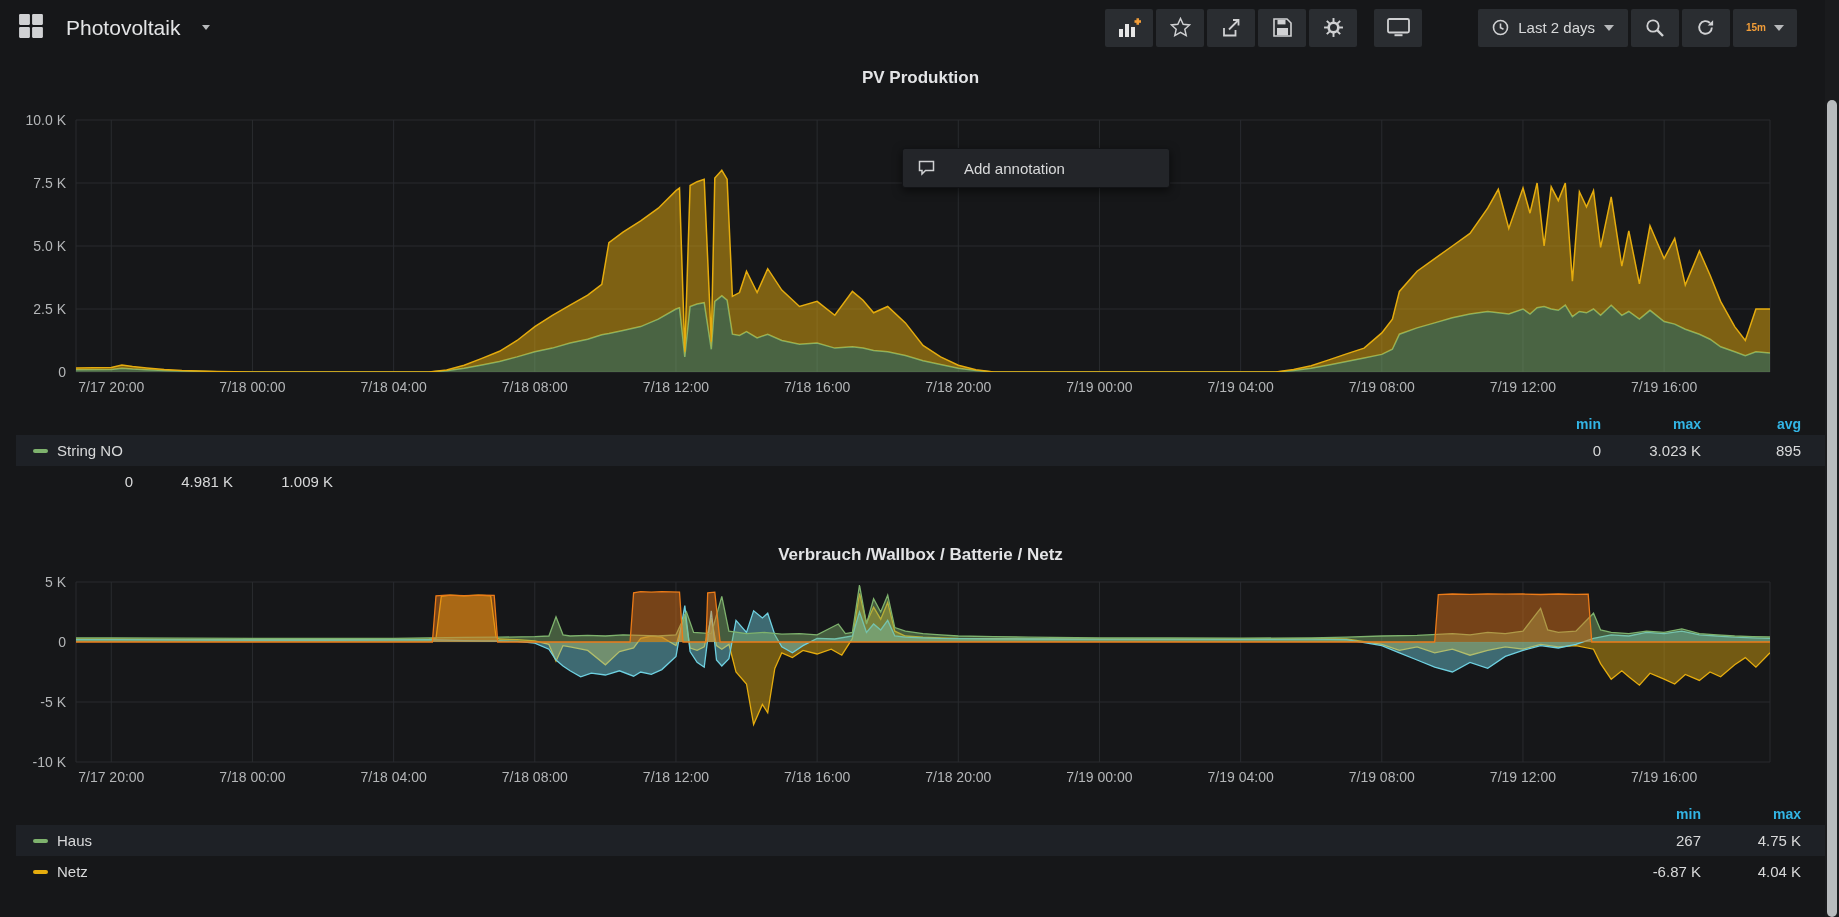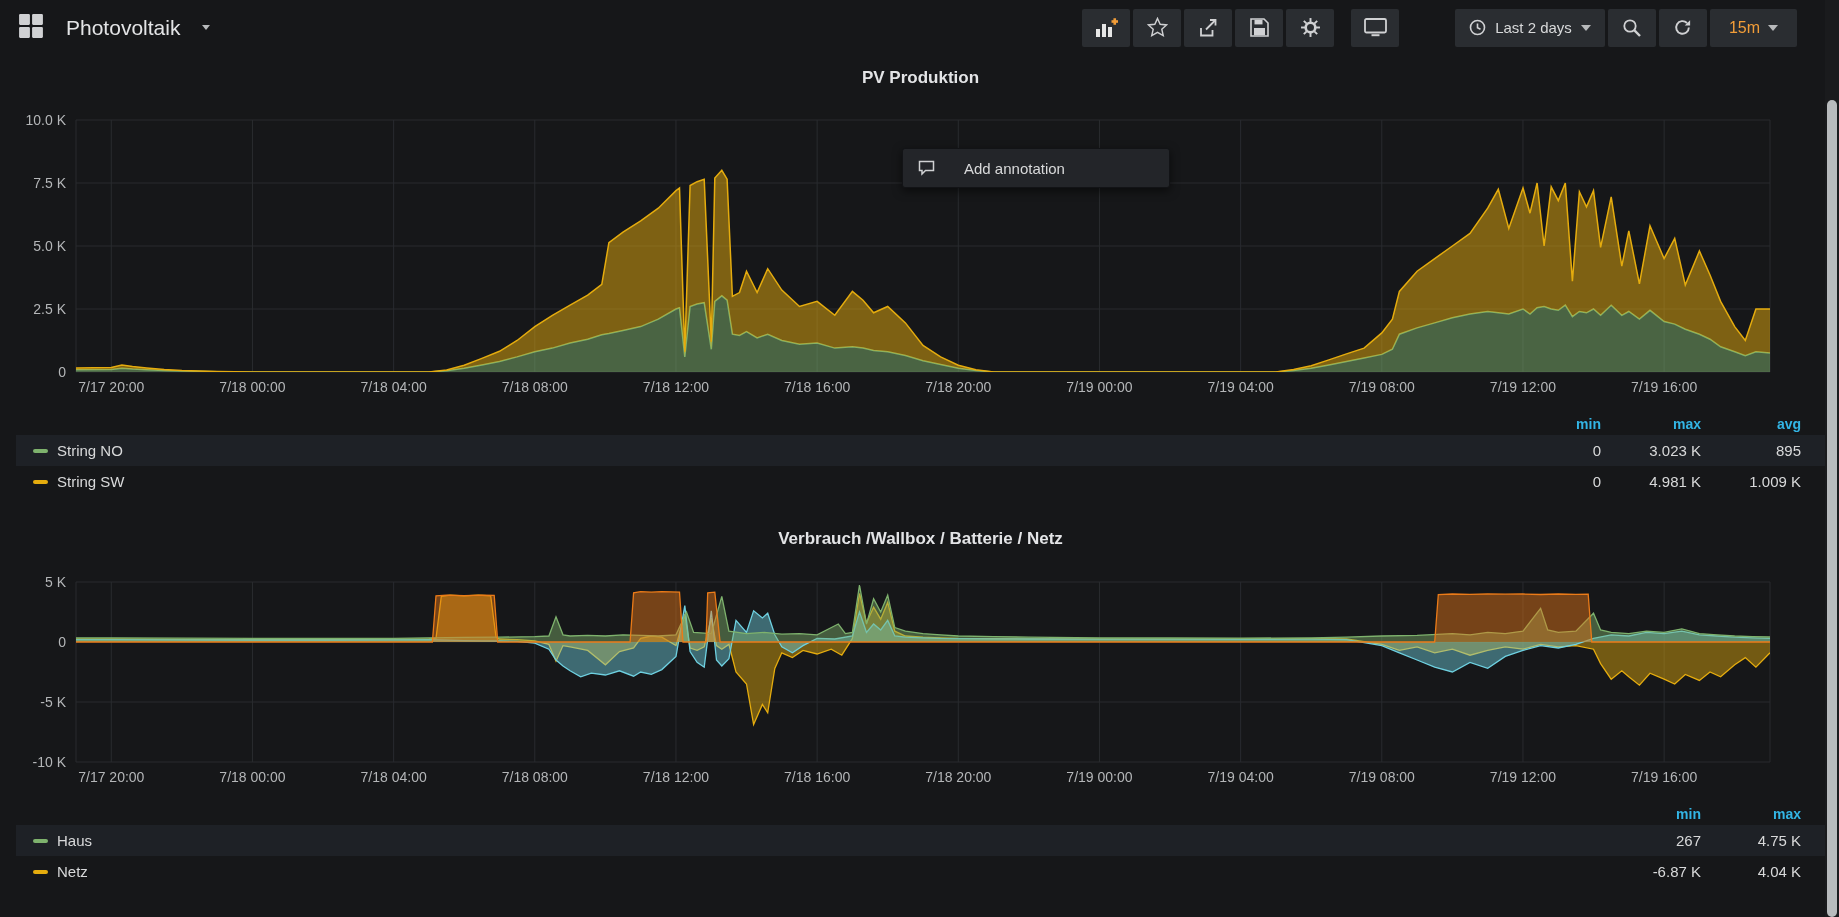--- a/index.html
+++ b/index.html
@@ -15,21 +15,21 @@
   .dash-title{font-size:21px;color:#e3e4e6;cursor:pointer;}
   .caret{width:0;height:0;border-left:5px solid transparent;border-right:5px solid transparent;
          border-top:6px solid #b7b9bb;display:inline-block;}
   .caret.small{border-left-width:4px;border-right-width:4px;border-top-width:5px;}
   .nav-right{display:flex;align-items:center;}
   .nav-btn{height:38px;min-width:48px;background:var(--button_bg,#2a2d31);display:flex;
            align-items:center;justify-content:center;border-radius:2px;cursor:pointer;
            color:#d0d1d3;margin-left:3px;box-sizing:border-box;}
   .nav-gap{width:14px;}
   .time-btn{padding:0 14px;gap:9px;font-size:15px;color:#d8d9da;margin-left:38px;}
-  .interval-btn{padding:0 19px;gap:8px;font-size:16px;font-weight:normal;color:var(--accent_orange,#f29d38);}
+  .interval-btn{padding:0 13px;gap:8px;font-size:10px;font-weight:bold;color:var(--accent_orange,#f29d38);}
 
   
   .panel-title{position:absolute;left:0;width:1825px;text-align:center;
                font-size:17px;font-weight:bold;color:#e3e4e6;cursor:pointer;margin-left:8px;}
   .chart{position:absolute;left:0;}
 
   
   .legend{position:absolute;left:0;width:1825px;color:#d8d9da;font-size:15px;margin-left:16px;}
   .legend-header{display:flex;align-items:center;height:23px;padding:0 40px 0 36px;
                  color:var(--link_blue,#33b5e5);font-weight:bold;font-size:14px;}
@@ -219,31 +219,27 @@
     <div class="legend-row striped">
       <div class="legend-name">
         <span class="swatch" style="background: rgb(126, 178, 109);"></span>
         <span>String NO</span>
       </div>
       <div class="legend-val">0</div>
       <div class="legend-val">3.023 K</div>
       <div class="legend-val">895</div>
     </div>
     <div class="legend-row">
-      <div class="legend-name">
-        <span class="swatch" style="background: rgb(229, 172, 14);"></span>
-        <span>String SW</span>
-      </div>
       <div class="legend-val">0</div>
       <div class="legend-val">4.981 K</div>
       <div class="legend-val">1.009 K</div>
     </div>
   </div>
 
-  <div class="panel-title" style="top:529px">Verbrauch /Wallbox / Batterie / Netz</div>
+  <div class="panel-title" style="top:545px">Verbrauch /Wallbox / Batterie / Netz</div>
 
   <svg id="chart2" class="chart" style="top:555px" width="1825" height="244">
       <line x1="111.29166666666666" x2="111.29166666666666" y1="27" y2="207" stroke="#292b2f" stroke-width="1"></line>
       <text x="111.29166666666666" y="227" text-anchor="middle" fill="#b4b6b8" font-size="14">7/17 20:00</text>
       <line x1="252.45833333333334" x2="252.45833333333334" y1="27" y2="207" stroke="#292b2f" stroke-width="1"></line>
       <text x="252.45833333333334" y="227" text-anchor="middle" fill="#b4b6b8" font-size="14">7/18 00:00</text>
       <line x1="393.625" x2="393.625" y1="27" y2="207" stroke="#292b2f" stroke-width="1"></line>
       <text x="393.625" y="227" text-anchor="middle" fill="#b4b6b8" font-size="14">7/18 04:00</text>
       <line x1="534.7916666666666" x2="534.7916666666666" y1="27" y2="207" stroke="#292b2f" stroke-width="1"></line>
       <text x="534.7916666666666" y="227" text-anchor="middle" fill="#b4b6b8" font-size="14">7/18 08:00</text>

